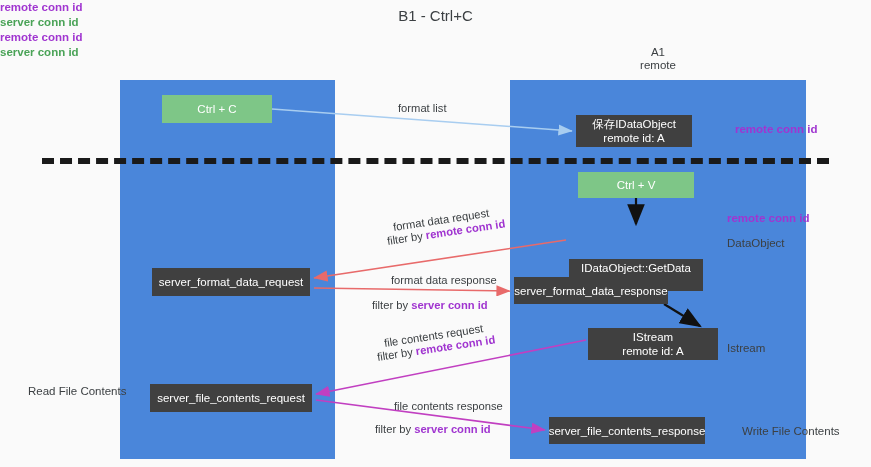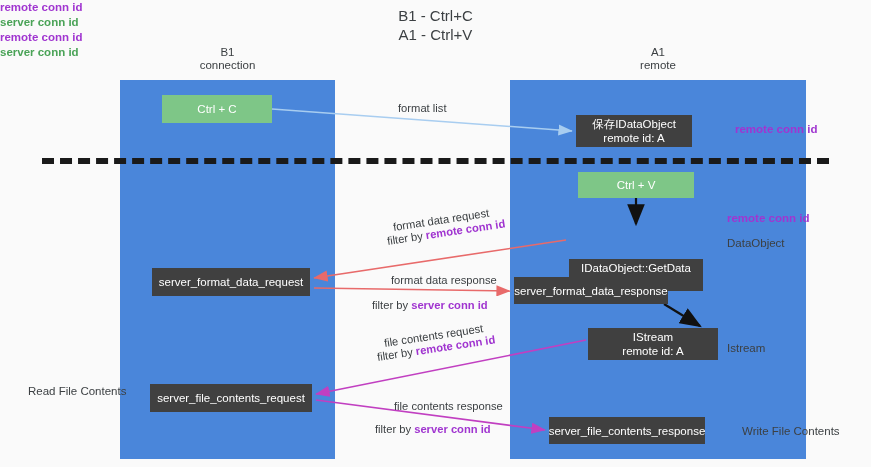--- a/index.html
+++ b/index.html
@@ -84,27 +84,22 @@
 </head>
 <body>
 
 <div id="stage">
 
   <div class="lane b1"></div>
   <div class="lane a1"></div>
 
   <div class="title">
     <div>B1 - Ctrl+C</div>
-    <div>A1 - Ctrl+V</div>
-  </div>
-
-  <div class="lane-head b1h">
-    <div>B1</div>
-    <div>connection</div>
-  </div>
+  </div>
+
   <div class="lane-head a1h">
     <div>A1</div>
     <div>remote</div>
   </div>
 
   <svg id="wires">
     <defs>
       <marker id="ahLightBlue" markerWidth="9" markerHeight="7" refX="8.5" refY="3.5" orient="auto">
         <polygon points="0 0, 9 3.5, 0 7" fill="#a8cdf0"></polygon>
       </marker>

